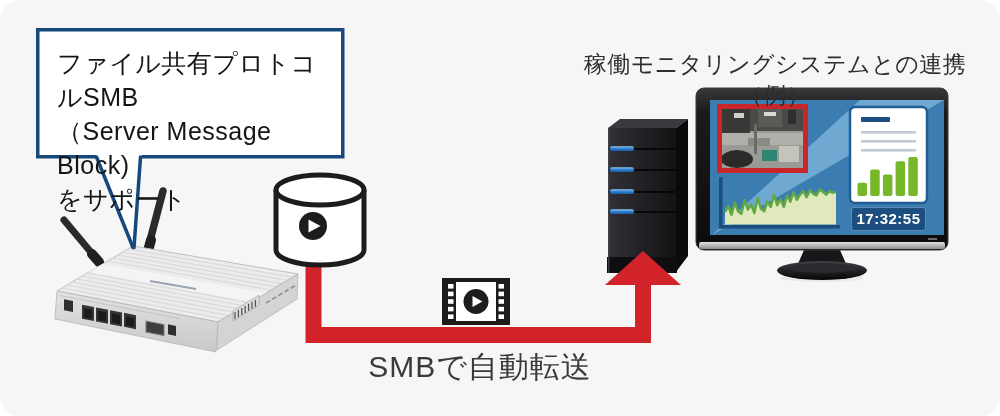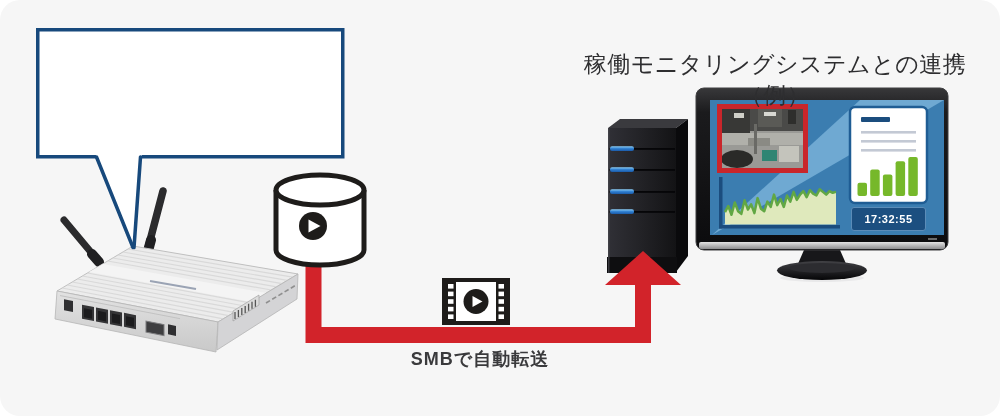--- a/index.html
+++ b/index.html
@@ -2,23 +2,23 @@
 <html><head>
 <meta charset="utf-8">
 <style>
   html,body{margin:0;padding:0;background:#ffffff;}
   .stage{position:relative;width:1000px;height:416px;background:#f6f6f6;border-radius:20px;overflow:hidden;
          font-family:"Liberation Sans","DejaVu Sans",sans-serif;}
   .stage svg{position:absolute;left:0;top:0;}
   .abs{position:absolute;}
   .callout-text{left:57px;top:46px;width:280px;font-size:25px;line-height:34px;font-weight:500;color:#151515;letter-spacing:.5px;}
   .title-text{left:555px;top:49px;width:440px;text-align:center;font-size:23px;font-weight:500;color:#2e2e30;letter-spacing:.5px;}
-  .flow-text{left:330px;top:347px;width:300px;text-align:center;font-size:18px;font-weight:700;color:#3a3a3c;letter-spacing:1px;}
+  .flow-text{left:330px;top:347px;width:300px;text-align:center;font-size:30px;font-weight:400;color:#3a3a3c;letter-spacing:1px;}
   .timestamp{left:851px;top:207px;width:73px;height:22px;background:#1c4f80;border:1px solid #5b8cb8;border-radius:3px;
-             color:#ffffff;font-size:11px;font-weight:bold;text-align:center;line-height:22px;letter-spacing:.5px;}
+             color:#ffffff;font-size:15px;font-weight:bold;text-align:center;line-height:22px;letter-spacing:.5px;}
 </style>
 </head>
 <body>
 
 <div class="stage">
 
 <svg width="1000" height="416" viewBox="0 0 1000 416">
   <defs>
     <linearGradient id="srvFront" x1="0" y1="0" x2="1" y2="0">
       <stop offset="0" stop-color="#303036"></stop>
@@ -217,20 +217,25 @@
           <rect x="448" y="306.8" width="5.5" height="4.6" fill="#ffffff"></rect>
           <rect x="498.5" y="306.8" width="5.5" height="4.6" fill="#ffffff"></rect>
           <rect x="448" y="314.4" width="5.5" height="4.6" fill="#ffffff"></rect>
           <rect x="498.5" y="314.4" width="5.5" height="4.6" fill="#ffffff"></rect>
         </g>
     <circle cx="476" cy="301.5" r="12.5" fill="#1e1c1a"></circle>
     <polygon points="472.5,296 472.5,307 482.5,301.5" fill="#ffffff"></polygon>
   </g>
 </svg>
 
+<div class="abs callout-text">
+  <div>ファイル共有プロトコルSMB</div>
+  <div>（Server Message Block)</div>
+  <div>をサポート</div>
+</div>
 
 <div class="abs title-text">稼働モニタリングシステムとの連携（例）</div>
 
 <div class="abs flow-text">SMBで自動転送</div>
 
 <div class="abs timestamp">17:32:55</div>
 
 </div>
 
 </body></html>

